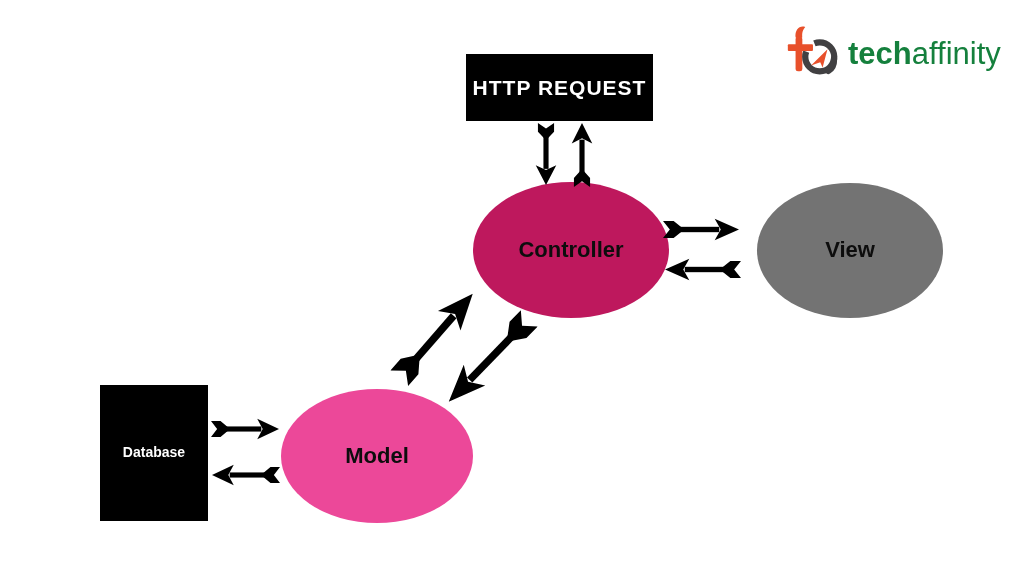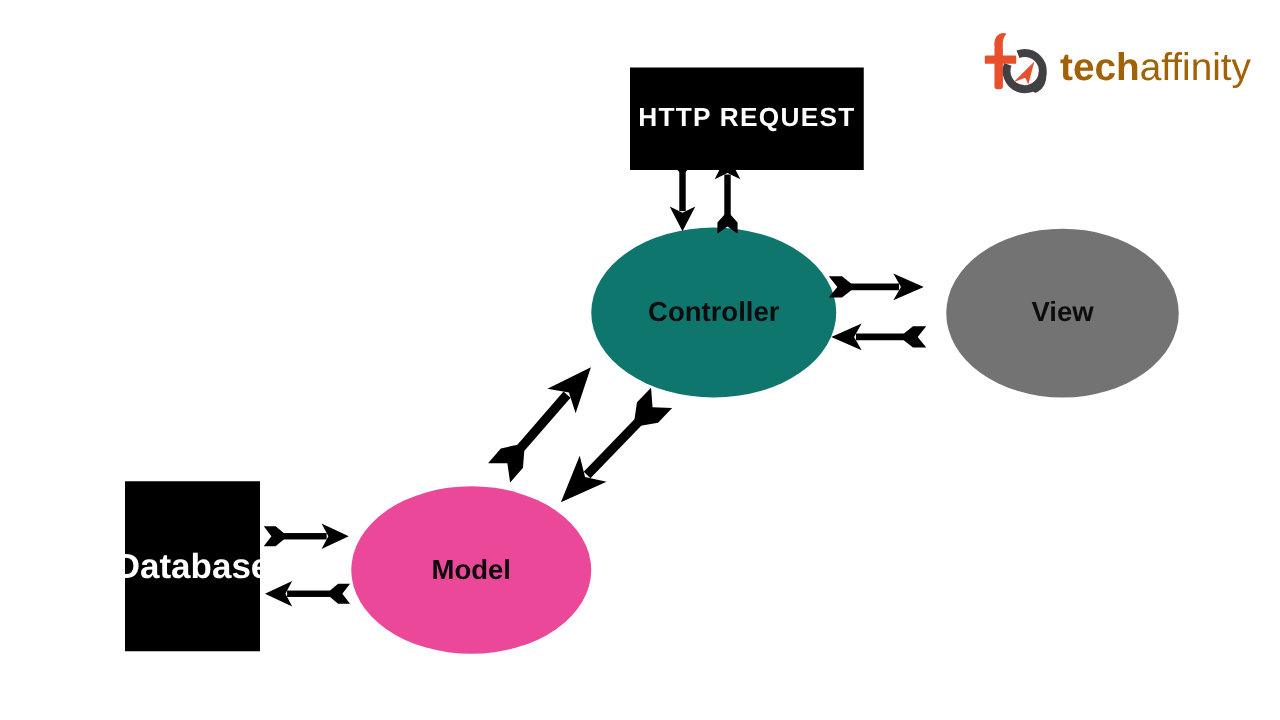--- a/index.html
+++ b/index.html
@@ -18,21 +18,21 @@
   .logo {
     position: absolute;
     left: 783px; top: 24px;
     display: flex;
     align-items: center;
     gap: 7px;
   }
   .logo-icon { width: 58px; height: 58px; }
   .logo-text {
     font-size: 31px;
-    color: #a16207;
+    color: #15803d;
     letter-spacing: 0px;
     line-height: 1;
     white-space: nowrap;
   }
   .brand-bold  { font-weight: 700; }
   .brand-light { font-weight: 300; }
 
   
   .node {
     position: absolute;
@@ -42,42 +42,42 @@
     text-align: center;
   }
   .node .node-label {
     font-weight: 700;
     line-height: 1.1;
   }
   .node.rect { background: #000000; color: #ffffff; }
   .node.ellipse { border-radius: 50%; color: #0d0d0d; }
 
   .node.http {
-    left: 466px; top: 54px; width: 187px; height: 82px; margin-left: 38px;
+    left: 466px; top: 54px; width: 187px; height: 67px;
   }
   .node.http .node-label { font-size: 21px; letter-spacing: 1px; }
 
   .node.controller {
     left: 473px; top: 182px; width: 196px; height: 136px;
-    background: #0f766e;
+    background: #be185d;
   }
   .node.view {
     left: 757px; top: 183px; width: 186px; height: 135px;
     background: #737373;
   }
   .node.model {
     left: 281px; top: 389px; width: 192px; height: 134px;
     background: #ec4899;
   }
   .node.ellipse .node-label { font-size: 22px; }
 
   .node.database {
     left: 100px; top: 385px; width: 108px; height: 136px;
   }
-  .node.database .node-label { font-size: 28px; }
+  .node.database .node-label { font-size: 14px; }
 
   
   .arrow { position: absolute; }
   .arrow svg { display: block; width: 100%; height: 100%; fill: #000000; }
 
   .arrow.http-down  { left: 515px; top: 143px; width: 62px;  height: 22px; transform: rotate(90deg); }
   .arrow.http-up    { left: 550px; top: 144px; width: 64px;  height: 22px; transform: rotate(-90deg); }
   .arrow.cv-right   { left: 663px; top: 218px; width: 76px;  height: 23px; }
   .arrow.cv-left    { left: 665px; top: 258px; width: 76px;  height: 23px; transform: rotate(180deg); }
   .arrow.mc-upright { left: 380px; top: 320px; width: 112px; height: 32px; transform: rotate(-49deg); }

